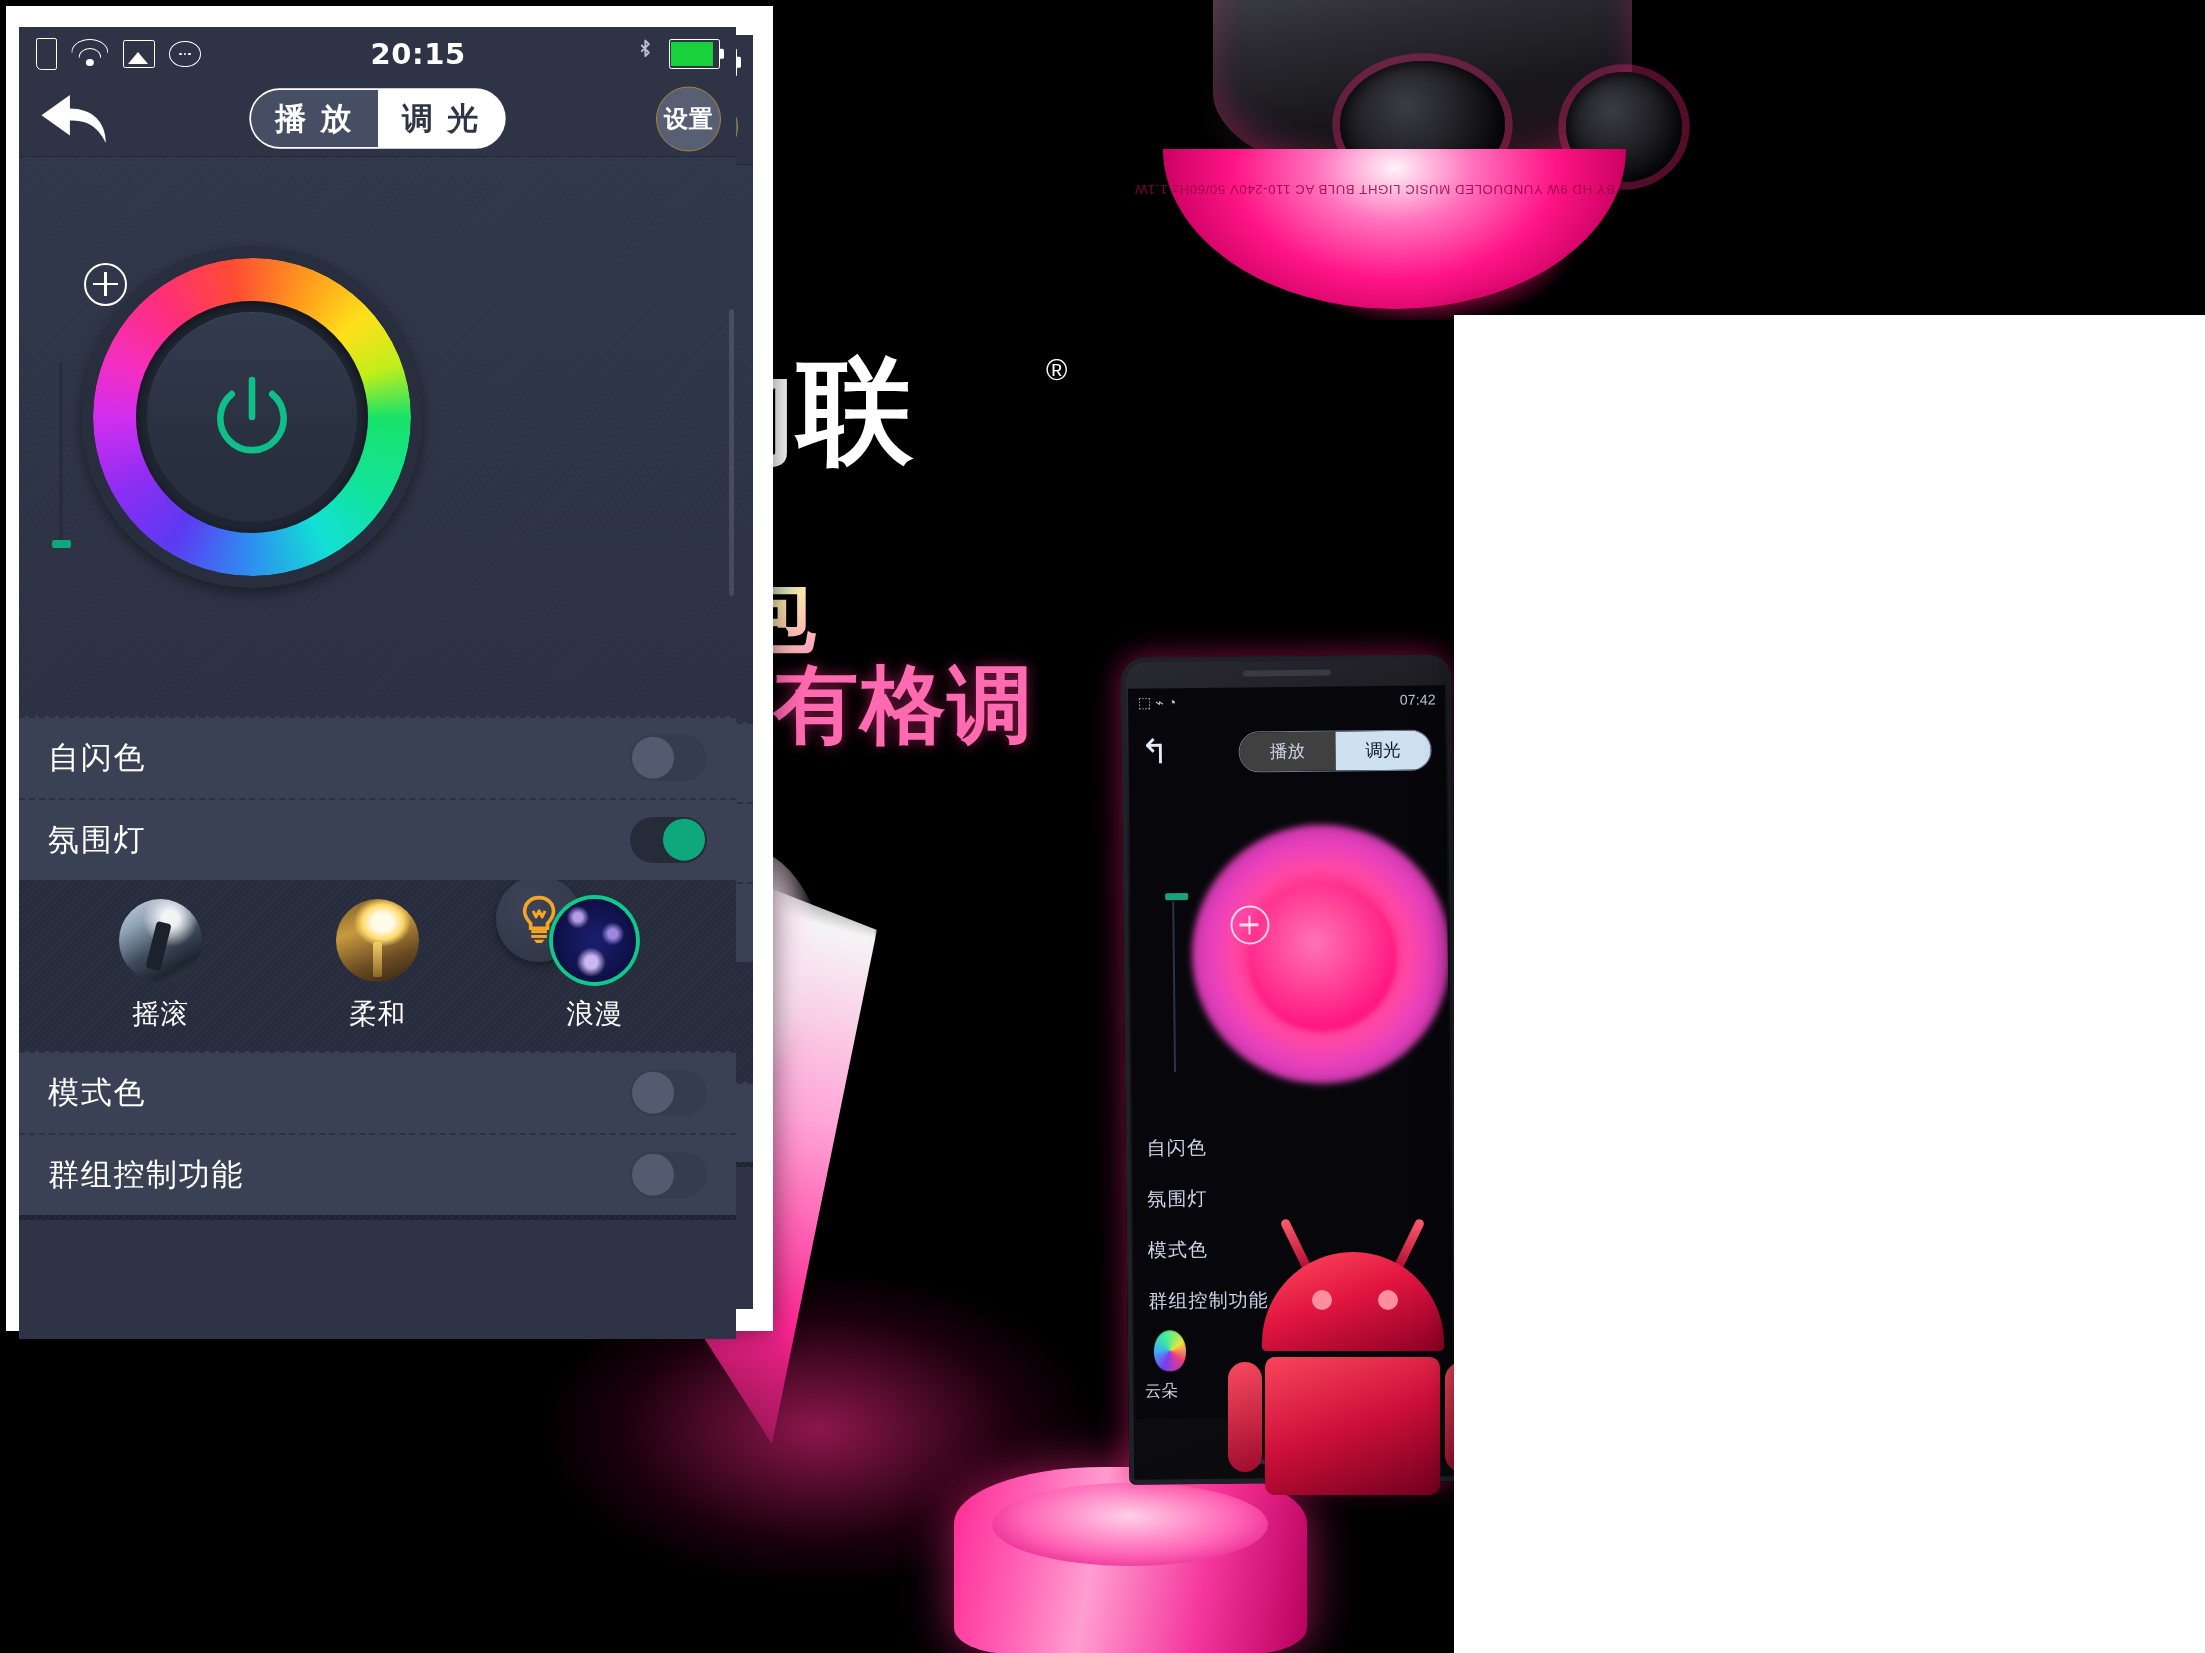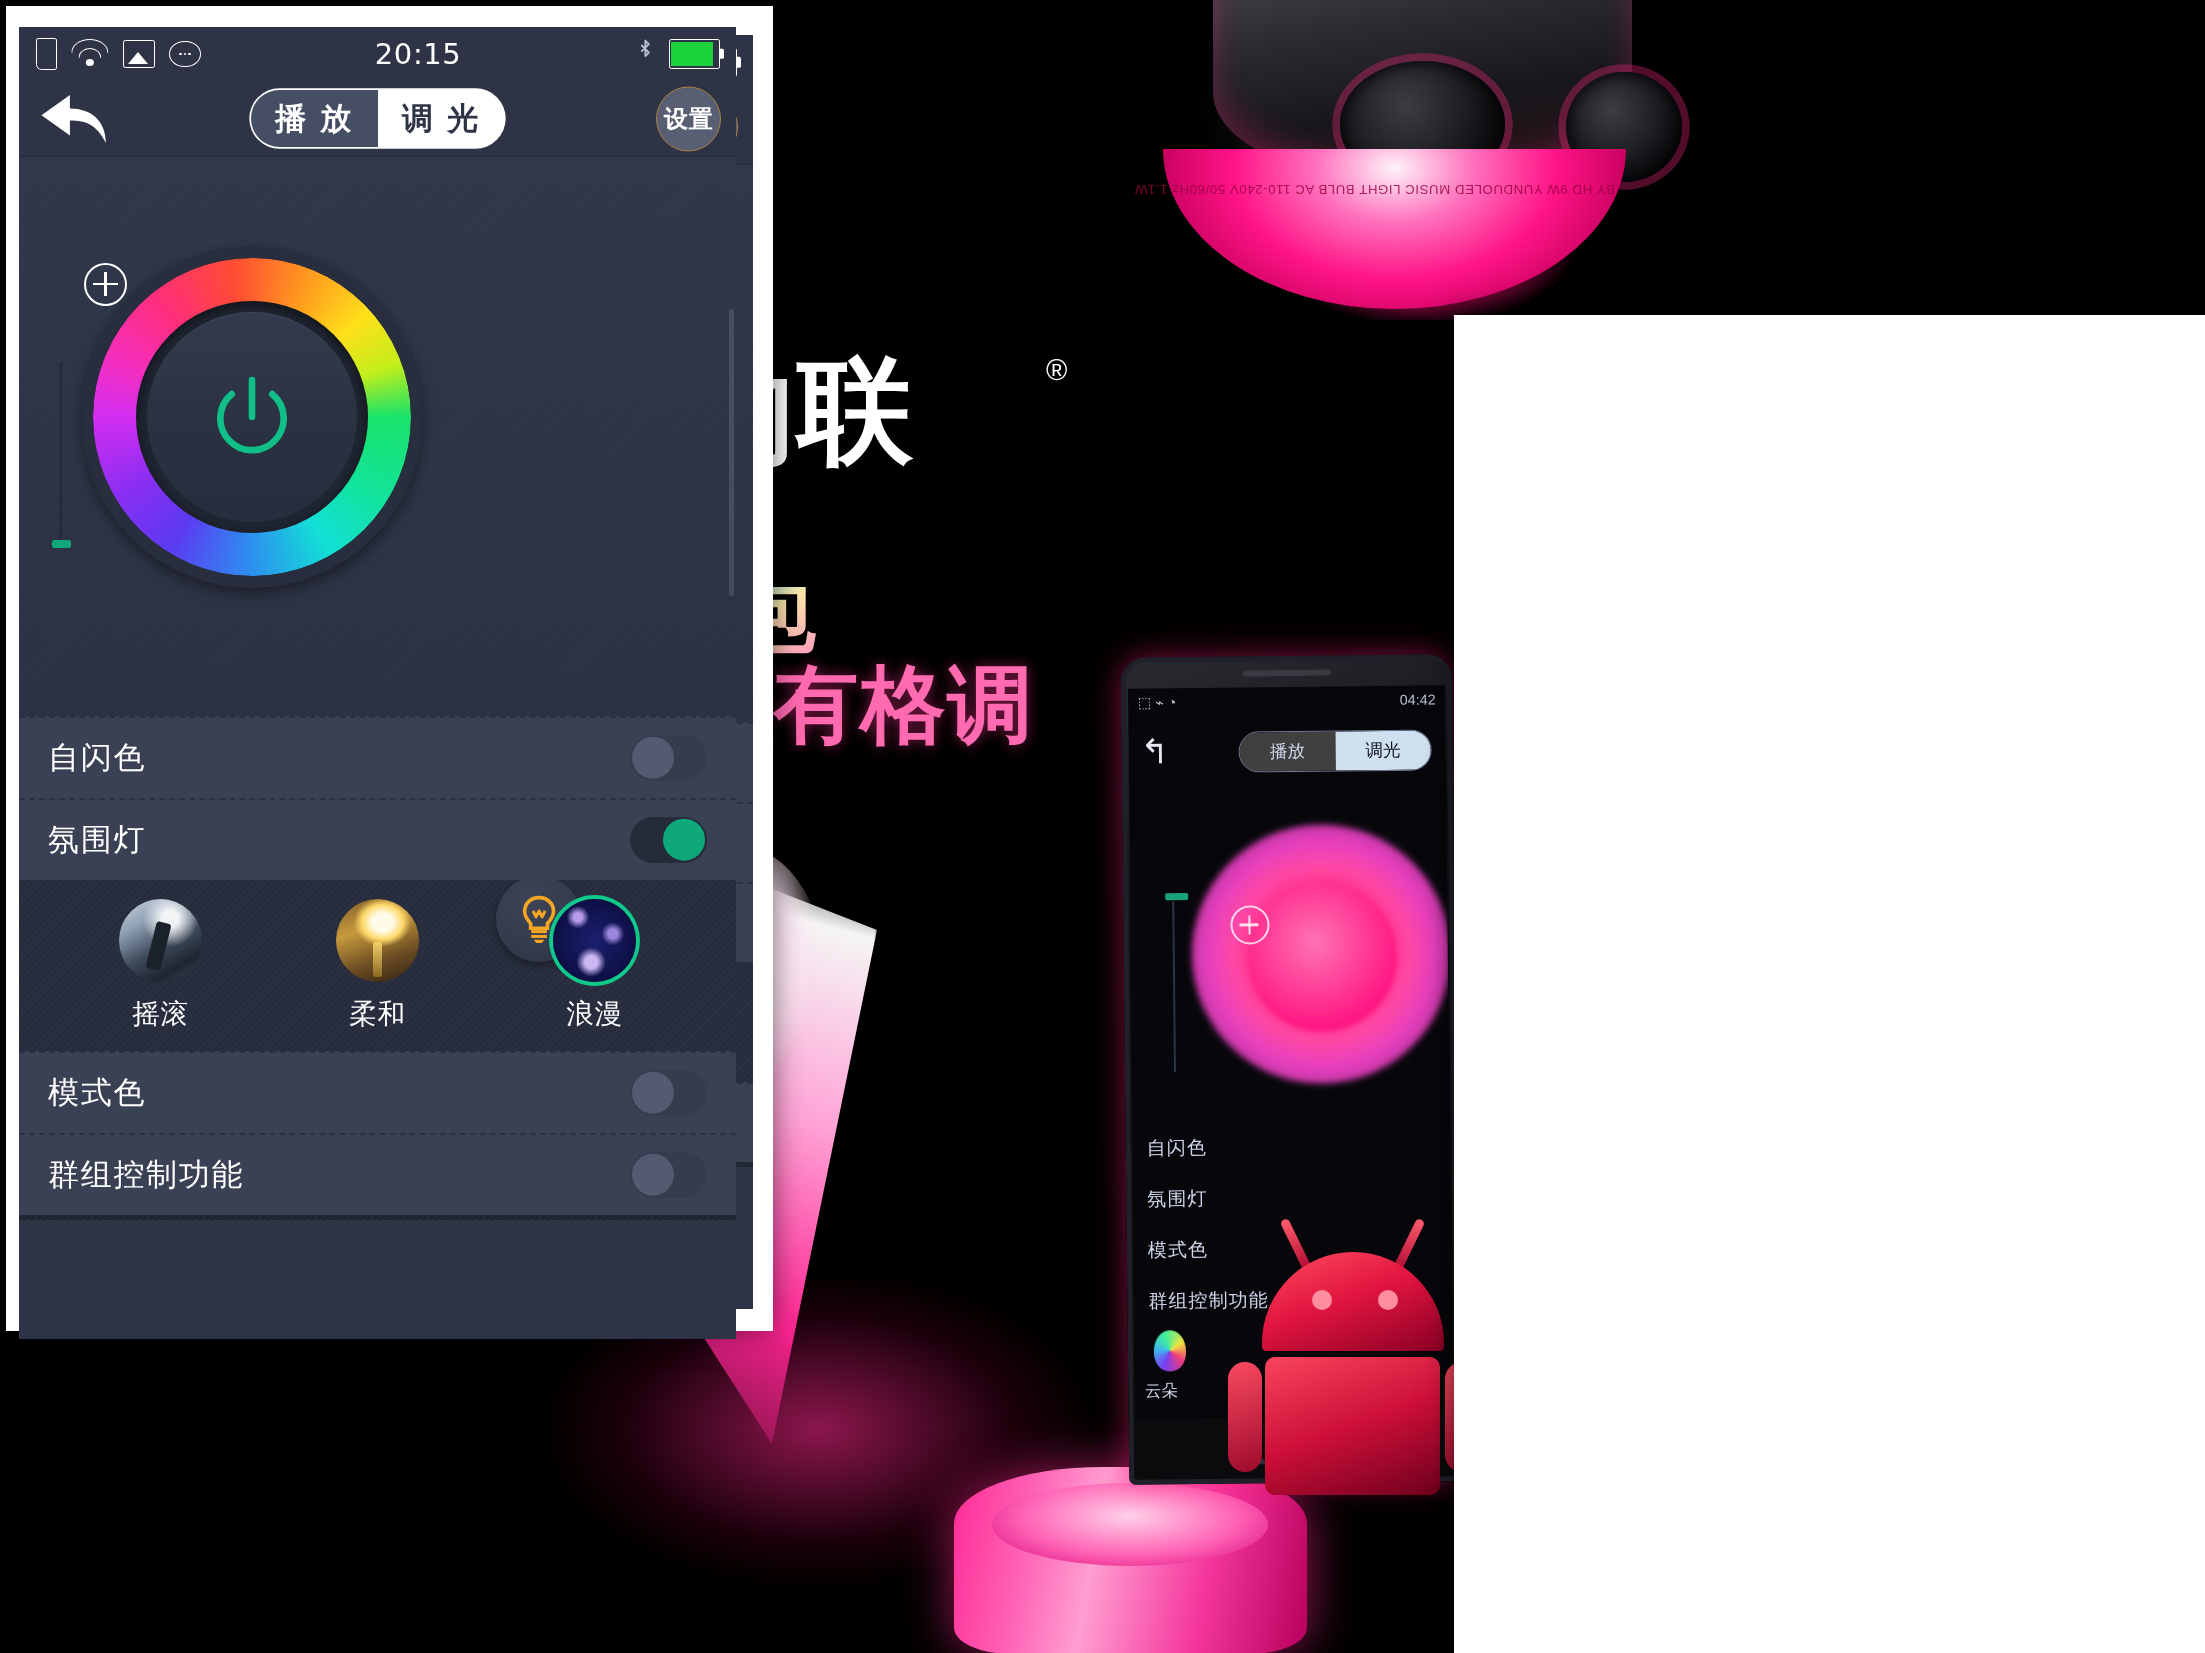--- a/index.html
+++ b/index.html
@@ -142,21 +142,21 @@
         background:rgba(140,140,140,.32); padding:1.1px 4.4px; }
 
   
   .panel { position:absolute; background:#fff; box-shadow:0 0 27.6px rgba(0,0,0,.55); }
   .screen { position:absolute; background:#2e3446; overflow:hidden;
             font-family:"DejaVu Sans","Liberation Sans",sans-serif; }
 
   .statusbar { display:flex; align-items:center; height:var(--sbh); padding:0 var(--pad);
                color:#fff; background:#2e3446; }
   .sb-left { display:flex; align-items:center; gap:calc(var(--u)*0.42); }
-  .sb-time { flex:1; text-align:center; font-weight:400; letter-spacing:0.6px; }
+  .sb-time { flex:1; text-align:center; font-weight:700; letter-spacing:0.6px; }
   .sb-right { display:flex; align-items:center; gap:calc(var(--u)*0.42); }
   .icn { display:inline-block; }
   .ic-sim { width:calc(var(--u)*0.62); height:calc(var(--u)*0.96); border:1.7px solid #fff;
             border-radius:2.2px 2.2px 2.2px 5.5px; }
   .ic-wifi { position:relative; width:calc(var(--u)*1.1); height:calc(var(--u)*0.86); }
   .ic-wifi i { position:absolute; left:50%; transform:translateX(-50%); border:1.7px solid #fff;
                border-bottom:none; border-radius:50% 50% 0 0 / 100% 100% 0 0; }
   .ic-wifi i:nth-child(1){ top:0; width:100%; height:46%; }
   .ic-wifi i:nth-child(2){ top:30%; width:62%; height:34%; }
   .ic-wifi i:nth-child(3){ top:66%; width:22%; height:26%; border-radius:50%; border:none; background:#fff; }
@@ -340,21 +340,21 @@
   <div class="cone-bright"></div>
   <div class="cyl-base"></div>
   <div class="cyl-rim"></div>
 
   <div class="ph-phone">
     <div class="ph-speaker"></div>
     <div class="ph-screen">
       <div class="ph-status">
         <span>⬚ ⌁ ◔</span>
         <span class="sp"></span>
-        <span>04:42</span>
+        <span>07:42</span>
       </div>
       <div class="ph-nav">
         <div class="ph-back">↰</div>
         <div class="ph-seg">
           <div class="a">播放</div>
           <div class="b">调光</div>
         </div>
       </div>
       <div class="ph-wheel"></div>
       <div class="ph-wheel-core"></div>

